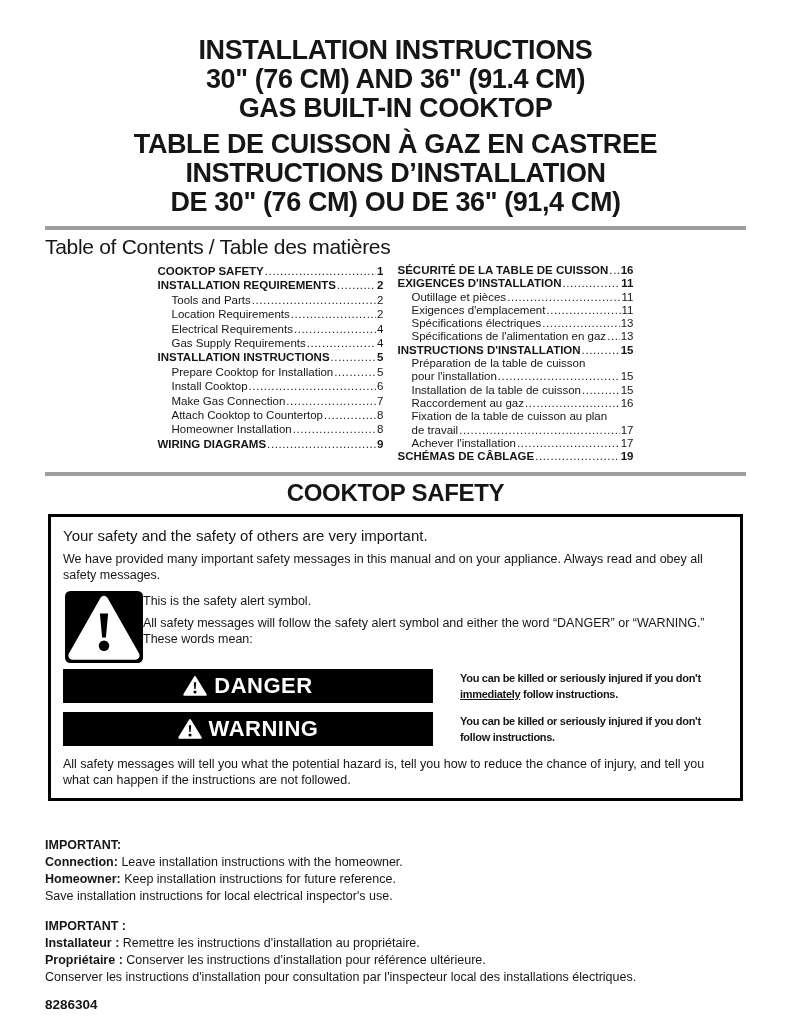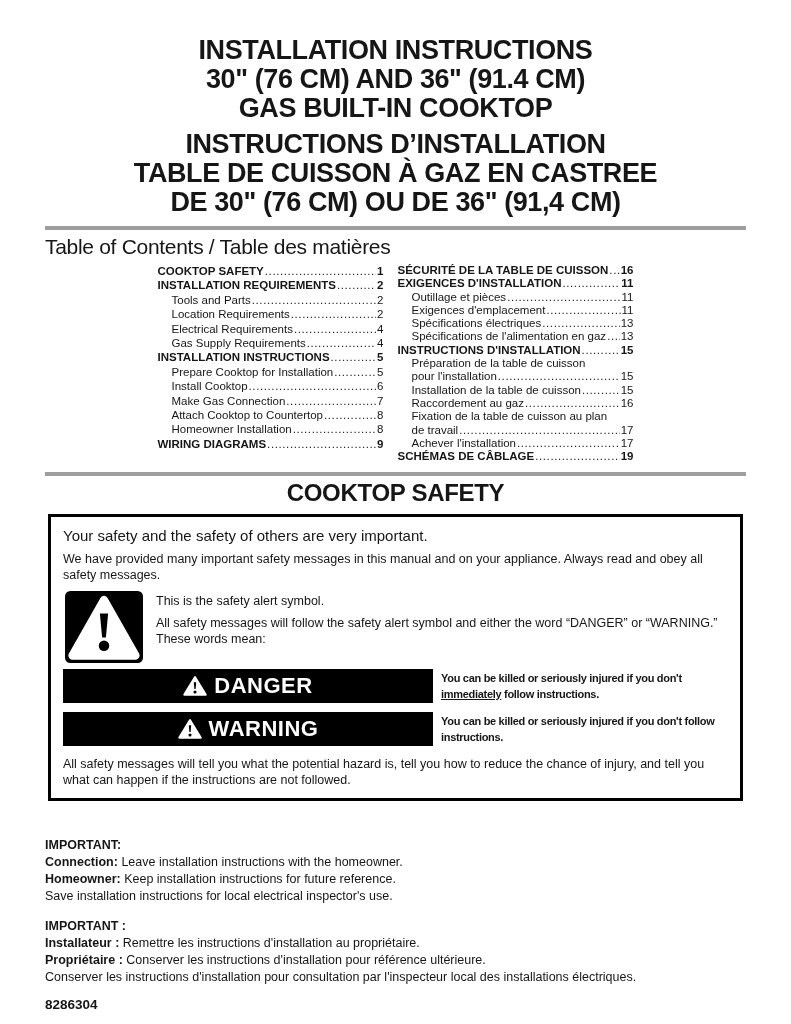--- a/index.html
+++ b/index.html
@@ -36,31 +36,31 @@
   .toc-cont { white-space:nowrap; }
 
   
   .safety-heading { font-size:24px; font-weight:bold; text-align:center; margin:3px 0 7px; letter-spacing:-0.3px; }
   .safety-box { border:3px solid #000; margin:0 3px; padding:7px 12px 8px; }
   .box-title { text-align:left; font-weight:normal; font-size:15px; margin:3px 0 7px; }
   .box-para { font-size:12.5px; line-height:16px; margin:0 0 8px; }
 
   .alert-row { display:flex; margin:3px 0 6px; }
   .alert-icon { flex:0 0 auto; width:78px; height:72px; margin-left:2px; }
-  .alert-lines { margin-left:13px; font-size:12.5px; padding-top:2px; }
+  .alert-lines { font-size:12.5px; padding-top:2px; }
   .alert-lines p { margin:0 0 6px; line-height:16px; max-width:578px; }
 
   .signal-row { display:flex; align-items:flex-start; margin:6px 0 9px; }
   .signal-bar {
     flex:0 0 auto; width:370px; height:34px; background:#000000; color:#ffffff;
     display:flex; align-items:center; justify-content:center; gap:7px;
     font-size:22px; font-weight:bold; letter-spacing:0.5px;
   }
   .signal-text {
-    margin-left:8px; width:354px; font-weight:bold;
+    margin-left:27px; width:354px; font-weight:bold;
     font-size:11px; letter-spacing:-0.3px; line-height:15.5px; padding-top:2px;
   }
   .u { text-decoration:underline; }
   .box-outro { font-size:12.5px; line-height:16px; margin:10px 0 2px; }
 
   
   .important { margin-top:36px; font-size:12.5px; line-height:17px; }
   .important.fr { margin-top:13px; }
   .imp-heading { font-weight:bold; }
   .important b { font-weight:bold; }
@@ -73,22 +73,22 @@
 
 <div class="content">
 
   <div class="title-block">
     <div>
         <div class="title-line">INSTALLATION INSTRUCTIONS</div>
         <div class="title-line">30" (76 CM) AND 36" (91.4 CM)</div>
         <div class="title-line">GAS BUILT-IN COOKTOP</div>
       </div>
     <div class="title-fr">
+        <div class="title-line">TABLE DE CUISSON À GAZ EN CASTREE</div>
         <div class="title-line">INSTRUCTIONS D’INSTALLATION</div>
-        <div class="title-line">TABLE DE CUISSON À GAZ EN CASTREE</div>
         <div class="title-line">DE 30" (76 CM) OU DE 36" (91,4 CM)</div>
       </div>
   </div>
 
   <hr class="rule">
 
   <div class="toc-heading">Table of Contents / Table des matières</div>
   <div class="toc-wrap">
     <div class="toc-col left">
         <div class="toc-row bold">

